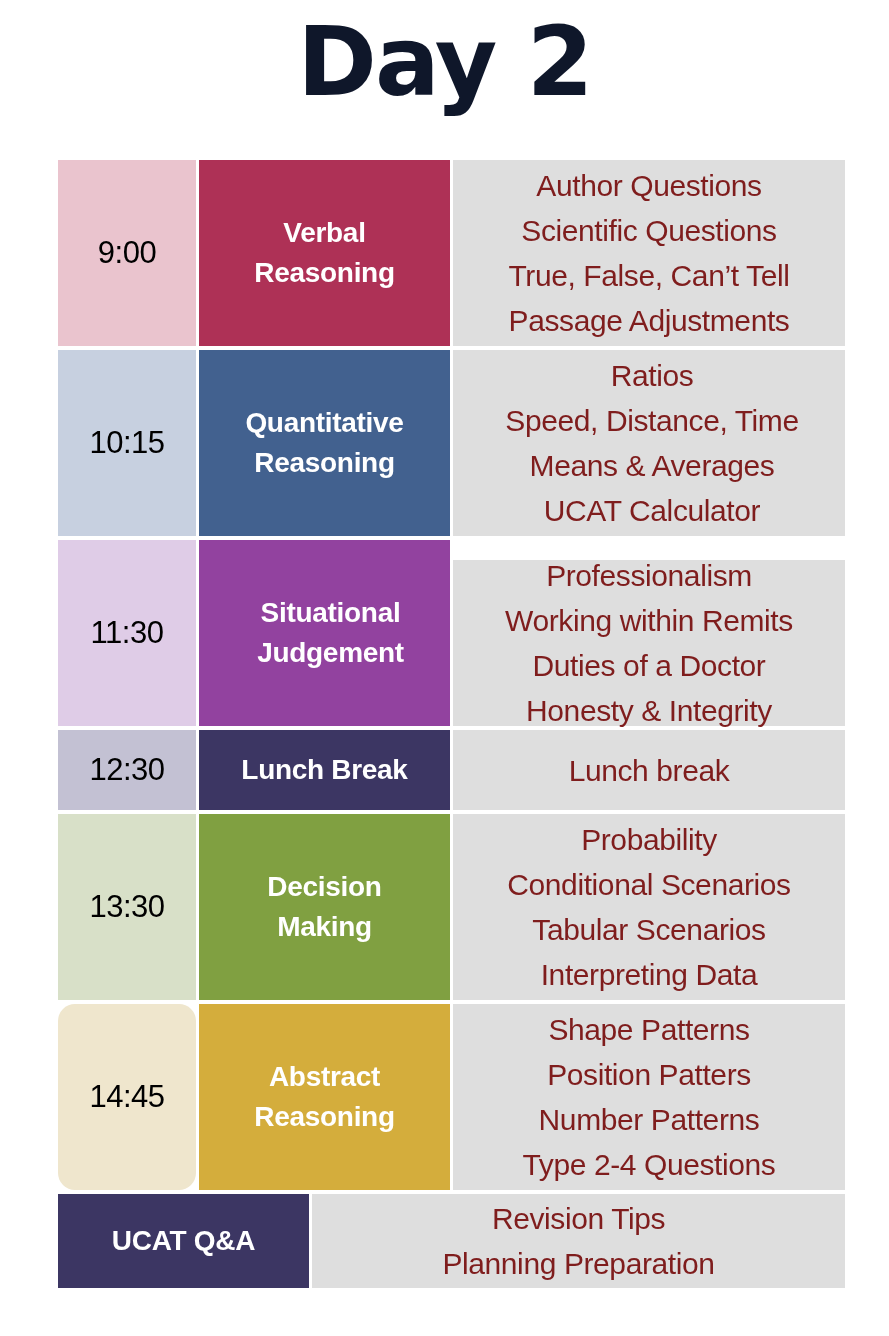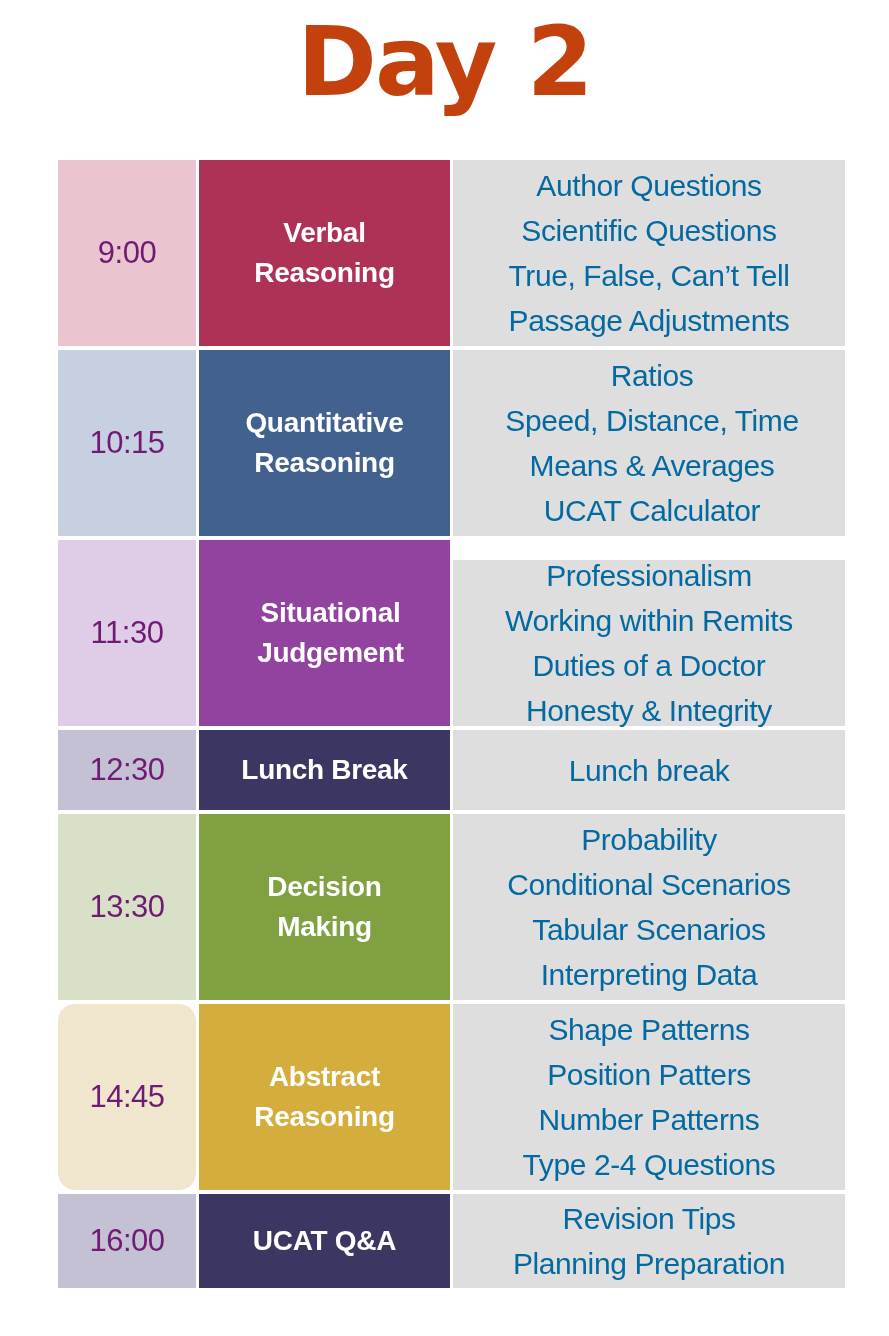--- a/index.html
+++ b/index.html
@@ -15,21 +15,21 @@
     overflow: hidden;
     position: relative;
   }
 
   #page-title {
     text-align: center;
     font-family: "DejaVu Sans", sans-serif;
     font-weight: 700;
     font-size: 96px;
     line-height: 1;
-    color: #c2410c;
+    color: #0f172a;
     letter-spacing: -2px;
     margin: 0;
     padding-top: 14px;
     height: 112px;
     box-sizing: border-box;
   }
 
   #schedule-table {
     position: absolute;
     left: 58px;
@@ -53,40 +53,40 @@
     text-align: center;
     box-sizing: border-box;
   }
 
   .time-cell {
     width: 138px;
     flex: 0 0 138px;
     font-family: "Liberation Sans", sans-serif;
     font-weight: 400;
     font-size: 31px;
-    color: #701a75;
+    color: #000000;
     letter-spacing: -0.5px;
   }
 
   .subject-cell {
     width: 251px;
     flex: 0 0 251px;
     color: #ffffff;
     font-family: "Liberation Sans", sans-serif;
     font-weight: 700;
     font-size: 28px;
     line-height: 1.42;
     letter-spacing: -0.3px;
     padding: 0 8px;
   }
 
   .topics-cell {
     flex: 1 1 auto;
     background: #dedede;
-    color: #0369a1;
+    color: #7f1d1d;
     font-family: "Liberation Sans", sans-serif;
     font-weight: 400;
     font-size: 30px;
     line-height: 1.50;
     letter-spacing: -0.4px;
     padding: 0 6px;
     flex-direction: column;
   }
 
   .topic-line {
@@ -185,21 +185,20 @@
         </div>
       </div>
       <div class="cell topics-cell" style="background: rgb(222, 222, 222);">
         <span class="topic-line">Shape Patterns</span>
         <span class="topic-line">Position Patters</span>
         <span class="topic-line">Number Patterns</span>
         <span class="topic-line">Type 2-4 Questions</span>
       </div>
     </div>
     <div class="schedule-row row-mid">
-      <div class="cell time-cell" style="background: rgb(195, 193, 211);">16:00</div>
       <div class="cell subject-cell" style="background: rgb(60, 54, 99);">
         <div>
           <span class="topic-line">UCAT Q&amp;A</span>
         </div>
       </div>
       <div class="cell topics-cell" style="background: rgb(222, 222, 222);">
         <span class="topic-line">Revision Tips</span>
         <span class="topic-line">Planning Preparation</span>
       </div>
     </div>

